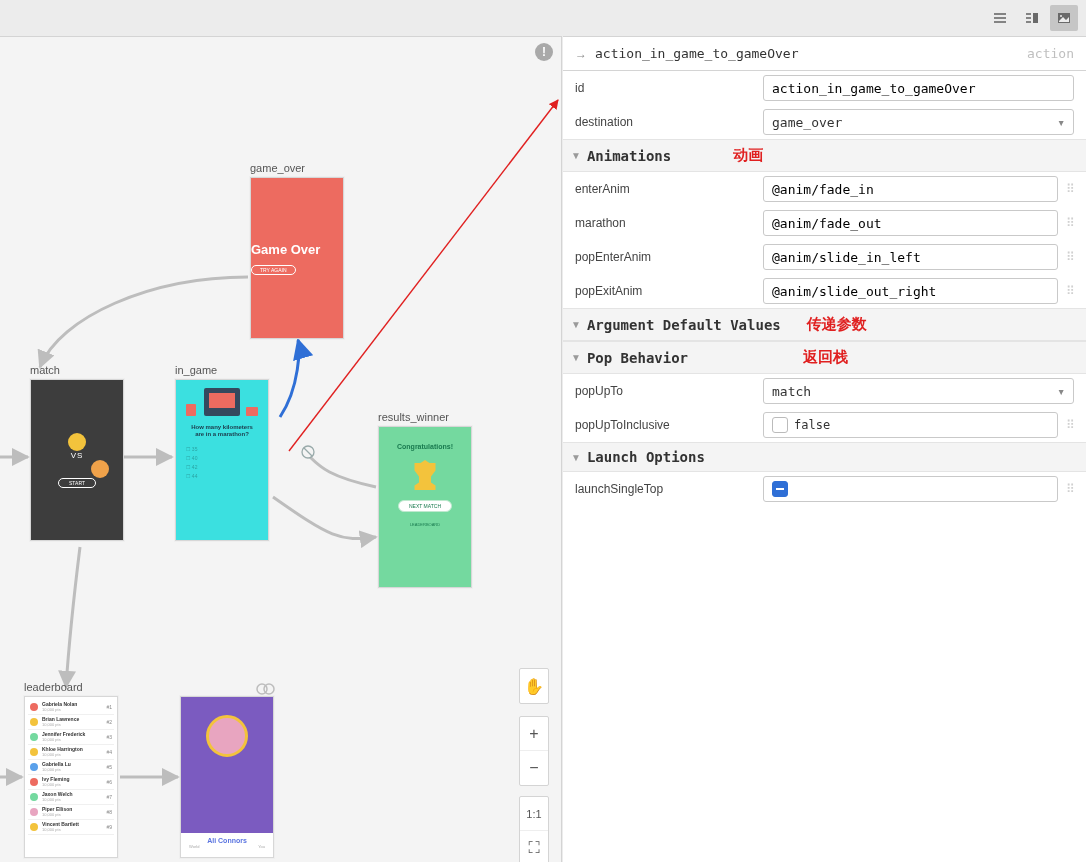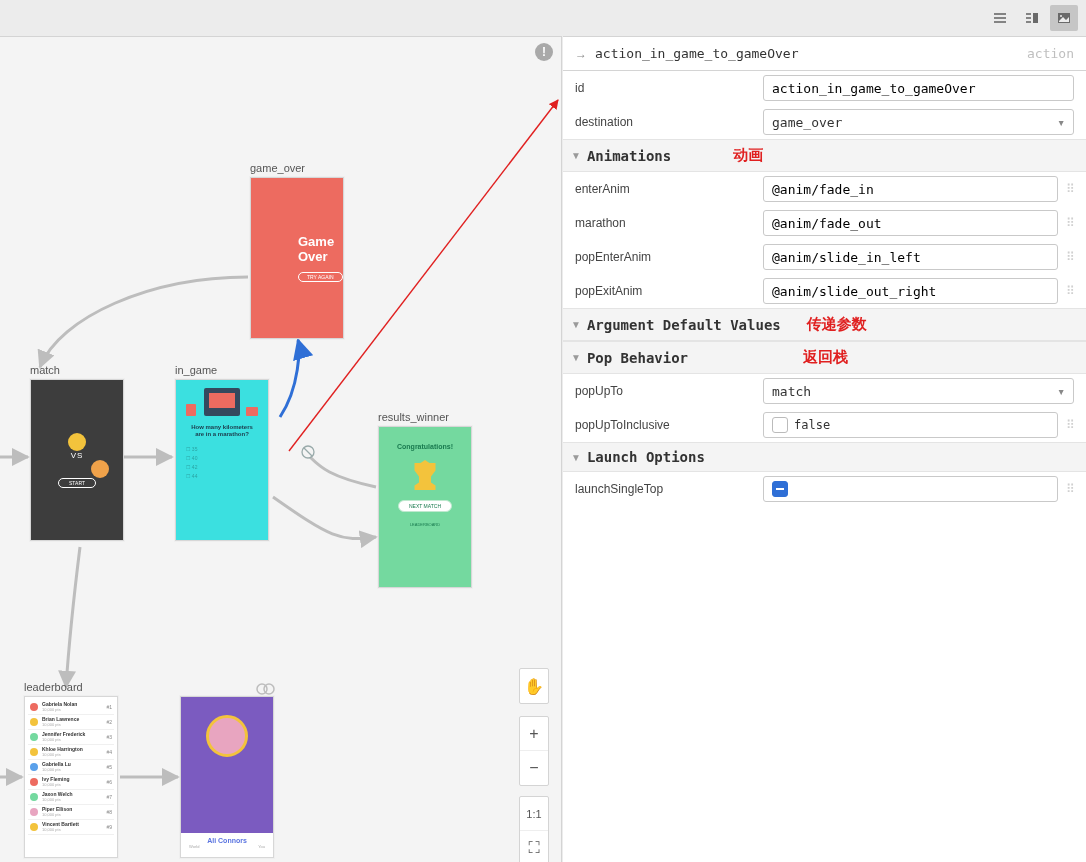--- a/index.html
+++ b/index.html
@@ -15,21 +15,21 @@
 .left-pane { position: absolute; left: 0; top: 36px; width: 562px; height: 826px; border-top: 1px solid #d4d4d4; border-right: 1px solid #d4d4d4; background: #f4f4f4; overflow: hidden; }
 .left-pane .warn { position: absolute; right: 8px; top: 6px; width: 18px; height: 18px; border-radius: 50%; background: #a9a9a9; color: #fff; display: flex; align-items: center; justify-content: center; font-size: 12px; font-weight: 700; }
 .right-pane { position: absolute; left: 563px; top: 36px; right: 0; bottom: 0; border-top: 1px solid #d4d4d4; background: #fff; }
 
 
 .canvas { position: absolute; left: 0; top: 30px; right: 0; bottom: 0; background: #f4f4f4; }
 .screen-label { position: absolute; font-size: 11px; color: #555; }
 .screen { position: absolute; border: 1px solid #d7d7d7; background: #fff; box-shadow: 0 0 0 1px rgba(0,0,0,.02); overflow: hidden; font-size: 6px; }
 
 
-.screen.gameover { background: #ed6b60; display:flex; flex-direction:column; align-items:flex-start; justify-content:center; gap:8px;padding-left:47px; }
+.screen.gameover { background: #ed6b60; display:flex; flex-direction:column; align-items:flex-start; justify-content:center; gap:8px; }
 .screen.gameover .t { color:#fff; font-weight:700; font-size:13px; }
 .screen.gameover .btn { border:1px solid #fff; color:#fff; border-radius: 10px; font-size:5px; padding:1px 8px; }
 
 
 .screen.match { background:#3d3d3d; display:flex; flex-direction:column; align-items:center; justify-content:center; }
 .screen.match .avatar { width:18px; height:18px; border-radius:50%; }
 .screen.match .vs { color:#fff; font-size:8px; letter-spacing:1px; }
 .screen.match .start { border:1px solid #fff; color:#fff; border-radius:10px; font-size:5px; padding:1px 10px; }
 
 

